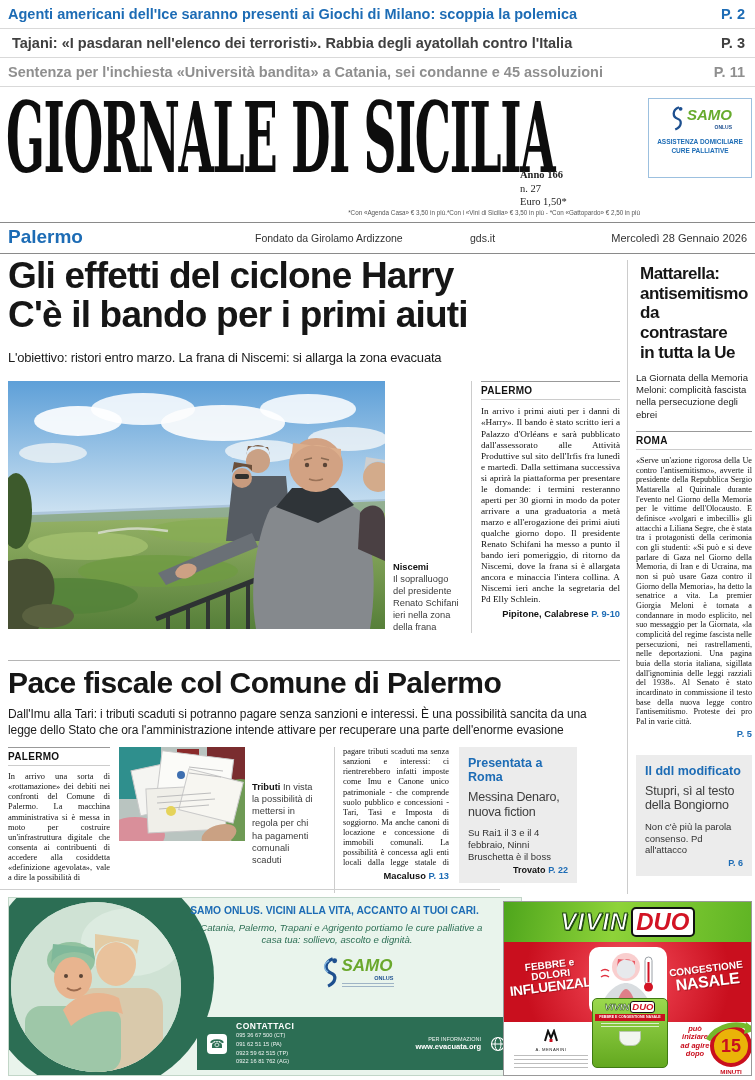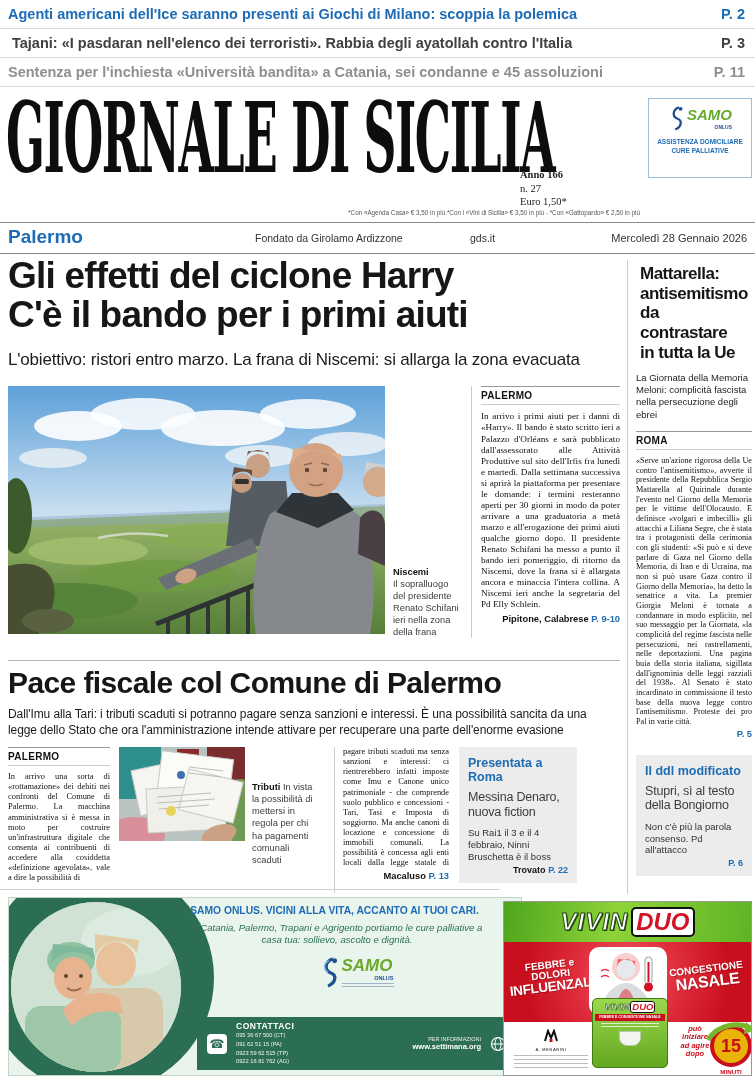--- a/index.html
+++ b/index.html
@@ -44,21 +44,21 @@
   .dateline{font-size:10px;font-weight:bold;letter-spacing:.3px;border-top:1px solid #999;
             border-bottom:1px solid #ccc;padding:3px 0;margin:0 0 6px;color:#111;}
   .body{font-family:"Liberation Serif","DejaVu Serif",serif;font-size:9.2px;line-height:1.2;
         text-align:justify;color:#111;overflow:hidden;margin:0;}
   .byline{margin-top:4px;text-align:right;font-size:9.3px;color:#111;}
   .pg{color:#1d6cb5;font-weight:bold;}
 
   
   .lead{position:absolute;left:8px;top:256px;width:612px;}
   .lead-h{margin:0;font-size:37px;font-weight:bold;line-height:1.06;letter-spacing:-.8px;color:#161616;}
-  .lead-deck{margin-top:16px;font-size:17px;color:#1c1c1c;letter-spacing:-.2px;}
+  .lead-deck{margin-top:16px;font-size:13px;color:#1c1c1c;letter-spacing:-.2px;}
   .lead-row{margin-top:16px;display:flex;height:252px;}
   .photo1{width:377px;height:248px;flex:none;position:relative;overflow:hidden;}
   .cap1{width:70px;flex:none;margin-left:8px;align-self:flex-end;font-size:9.3px;line-height:1.3;color:#3c3c3c;}
   .cap1 b{display:block;color:#111;}
   .leadcol{flex:1;margin-left:8px;border-left:1px solid #ccc;padding-left:9px;display:flex;flex-direction:column;}
   .leadcol .body{max-height:206px;}
 
   
   .rail-sep{position:absolute;left:627px;top:260px;height:634px;width:1px;background:#ccc;}
   .rail{position:absolute;left:636px;top:260px;width:116px;}
@@ -408,21 +408,21 @@
         <div class="phones">
           <div>095 36 67 500 (CT)</div>
           <div>091 62 51 15 (PA)</div>
           <div>0923 59 62 515 (TP)</div>
           <div>0922 16 81 762 (AG)</div>
         </div>
       </div>
       <div class="samo-spacer"></div>
       <div class="info-block">
         <div class="info-label">PER INFORMAZIONI</div>
-        <div class="info-site">www.settimana.org</div>
+        <div class="info-site">www.evacuata.org</div>
       </div>
       <svg width="16" height="16" viewBox="0 0 16 16">
         <circle cx="8" cy="8" r="6.5" stroke="#fff" stroke-width="1.2" fill="none"></circle>
         <ellipse cx="8" cy="8" rx="3" ry="6.5" stroke="#fff" stroke-width="1" fill="none"></ellipse>
         <line x1="1.5" y1="8" x2="14.5" y2="8" stroke="#fff" stroke-width="1"></line>
       </svg>
     </div>
   </div>
 
   <div class="vivin-ad">

